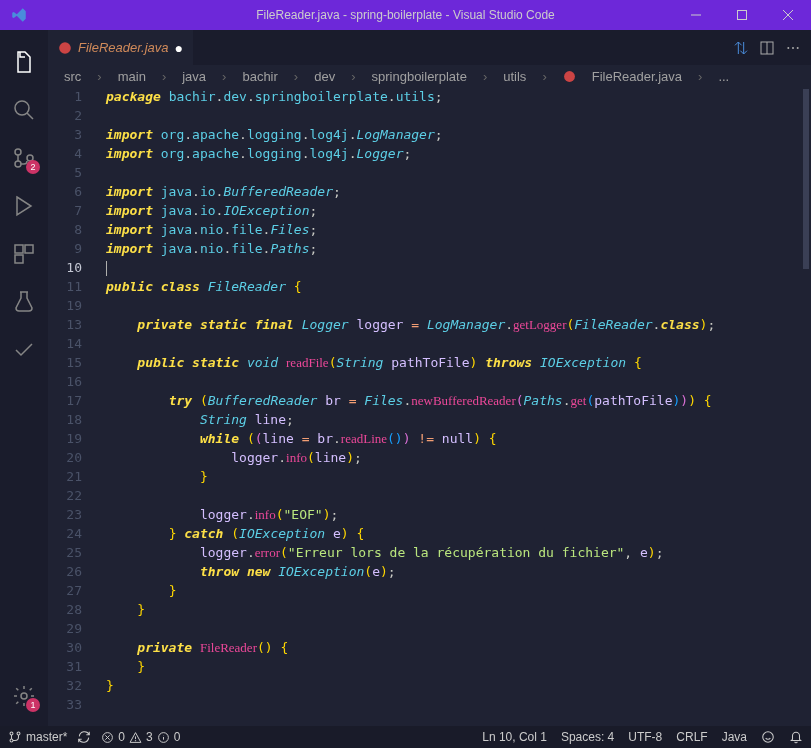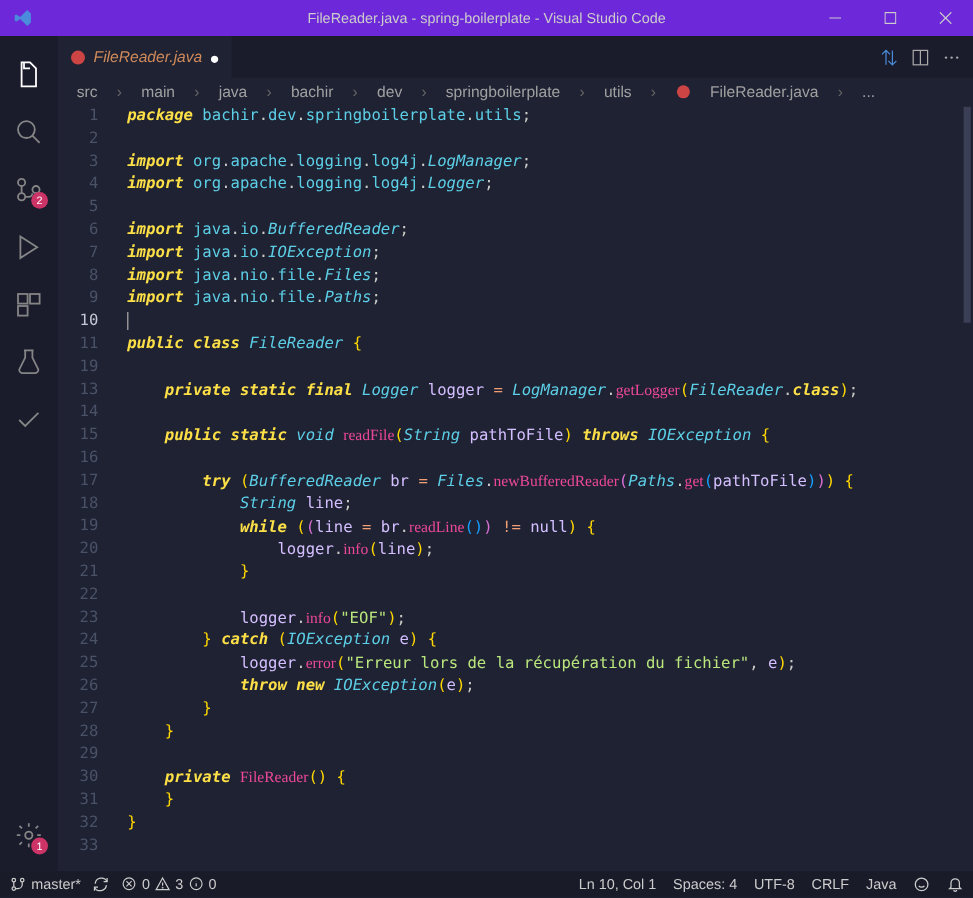--- a/index.html
+++ b/index.html
@@ -152,21 +152,21 @@
 .statusbar {
   height: 22px;
   background: #191b29;
   display: flex;
   align-items: center;
   font-size: 12px;
   color: #ccc;
   padding: 0 8px;
   gap: 10px;
 }
-.statusbar .item { display: flex; align-items: flex-start; gap: 4px; }
+.statusbar .item { display: flex; align-items: center; gap: 4px; }
 .statusbar .right { margin-left: auto; display: flex; gap: 14px; }
 .scrollbar-v {
   position: absolute; right: 0; top: 0; width: 10px; height: 100%;
 }
 .scrollbar-v .thumb {
   position:absolute; right:2px; width:6px; top:2px; height:180px;
   background: #3a3f55;
 }
 svg { display: block; }
 </style>

